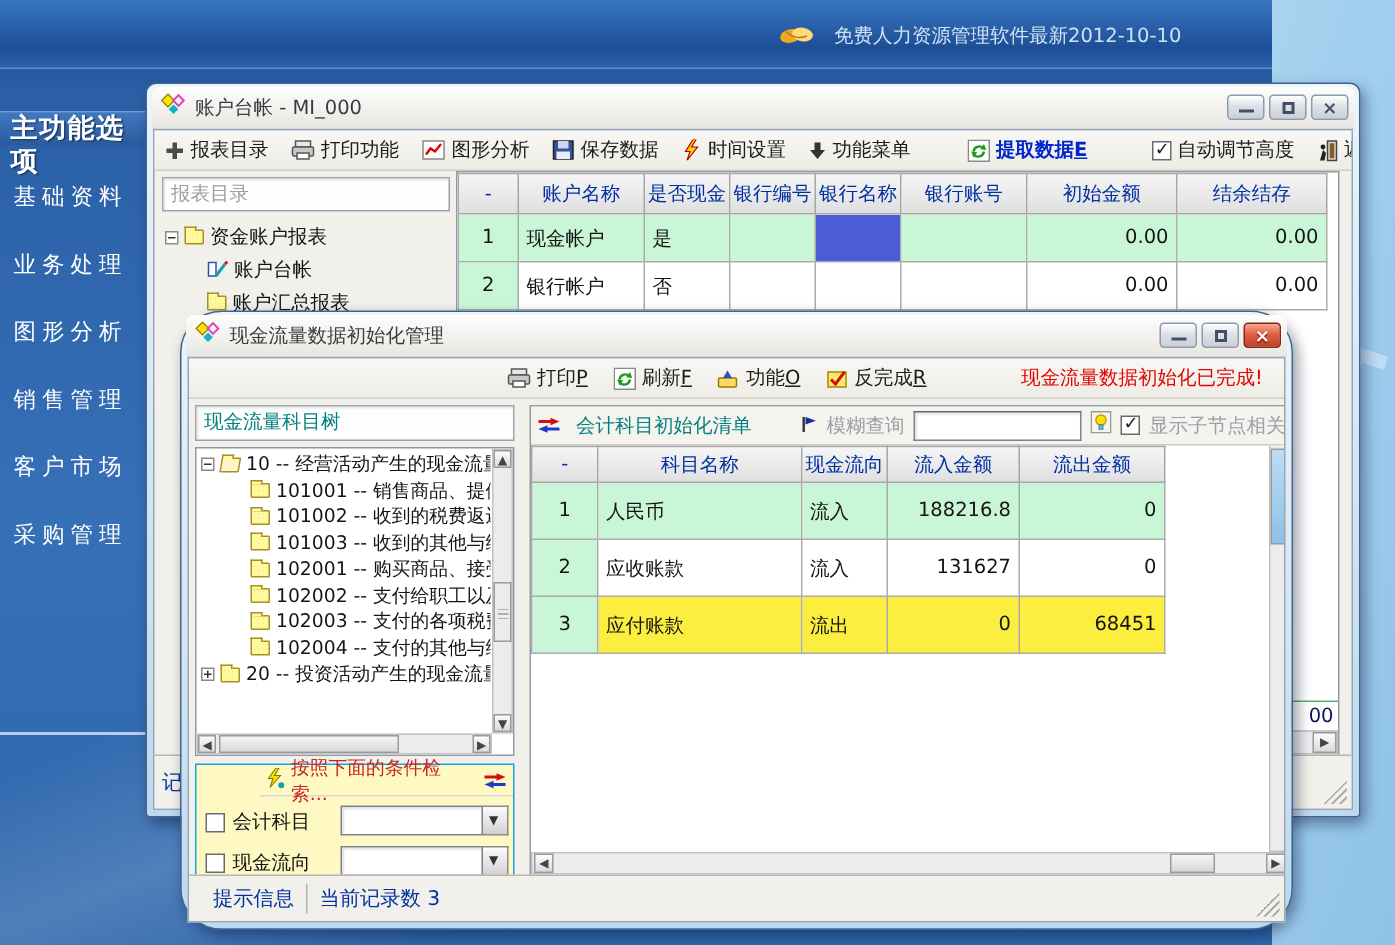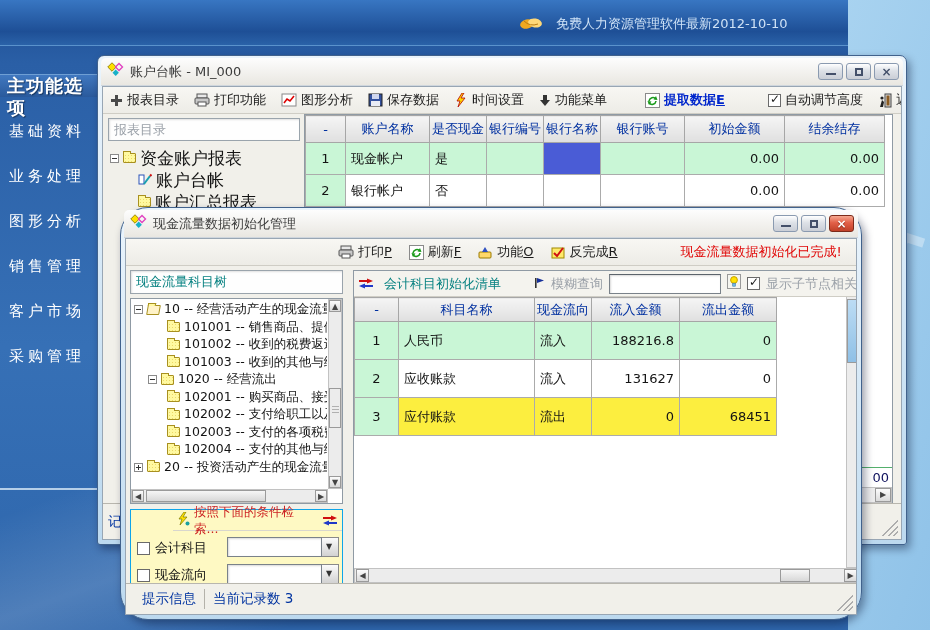--- a/index.html
+++ b/index.html
@@ -78,21 +78,21 @@
     position:relative; flex:none; }
   .exp::before { content:""; position:absolute; left:1px; right:1px; top:3px; height:1px; background:#333; }
   .exp.plus::after { content:""; position:absolute; top:1px; bottom:1px; left:3px; width:1px; background:#333; }
   .folder { display:inline-block; width:13px; height:10px; background:#fff9a0;
     border:1px solid #a89020; border-radius:1px; position:relative; flex:none;
     background-image:radial-gradient(#ecd96a 22%, transparent 23%); background-size:3px 3px; }
   .folder::before { content:""; position:absolute; top:-3px; left:-1px; width:6px; height:2px;
     background:#fff9a0; border:1px solid #a89020; border-bottom:none; }
   .folder.open { transform:skewX(-10deg); background:#fff3c8; }
   .t-label { font-size:12.5px; color:#141414; overflow:hidden; }
-  .w1tree .t-label { font-size:17px; }
+  .w1tree .t-label { font-size:13px; }
 
   
   :root { --mint:#c9f6d6; }
   table.grid { border-collapse:collapse; table-layout:fixed; font-size:13px; background:#fff; }
   table.grid th { background:linear-gradient(#f5f5f5,#dfdfdf); color:#0030a0; font-weight:normal;
     border:1px solid #a6a6a6; padding:0 2px; overflow:hidden; white-space:nowrap; }
   table.grid td { border:1px solid #ababab; padding:0 5px; color:#141414; background:#fff;
     overflow:hidden; white-space:nowrap; }
   .g1 th { height:27px; } .g1 td { height:32px; }
   .g2 th { height:24px; } .g2 td { height:38px; }
@@ -449,25 +449,20 @@
           <span class="t-label">101001 -- 销售商品、提供劳务收到的现金</span>
           </div>
         <div class="t-row" style="height:17.5px; padding-left:34px;">
           <span class="folder"></span>
           <span class="t-label">101002 -- 收到的税费返还</span>
           </div>
         <div class="t-row" style="height:17.5px; padding-left:34px;">
           <span class="folder"></span>
           <span class="t-label">101003 -- 收到的其他与经营活动有关的现金</span>
           </div>
-        <div class="t-row" style="height:17.5px; padding-left:15px;">
-          <span class="exp"></span>
-          <span class="folder"></span>
-          <span class="t-label">1020 -- 经营流出</span>
-          </div>
         <div class="t-row" style="height:17.5px; padding-left:34px;">
           <span class="folder"></span>
           <span class="t-label">102001 -- 购买商品、接受劳务支付的现金</span>
           </div>
         <div class="t-row" style="height:17.5px; padding-left:34px;">
           <span class="folder"></span>
           <span class="t-label">102002 -- 支付给职工以及为职工支付的现金</span>
           </div>
         <div class="t-row" style="height:17.5px; padding-left:34px;">
           <span class="folder"></span>

